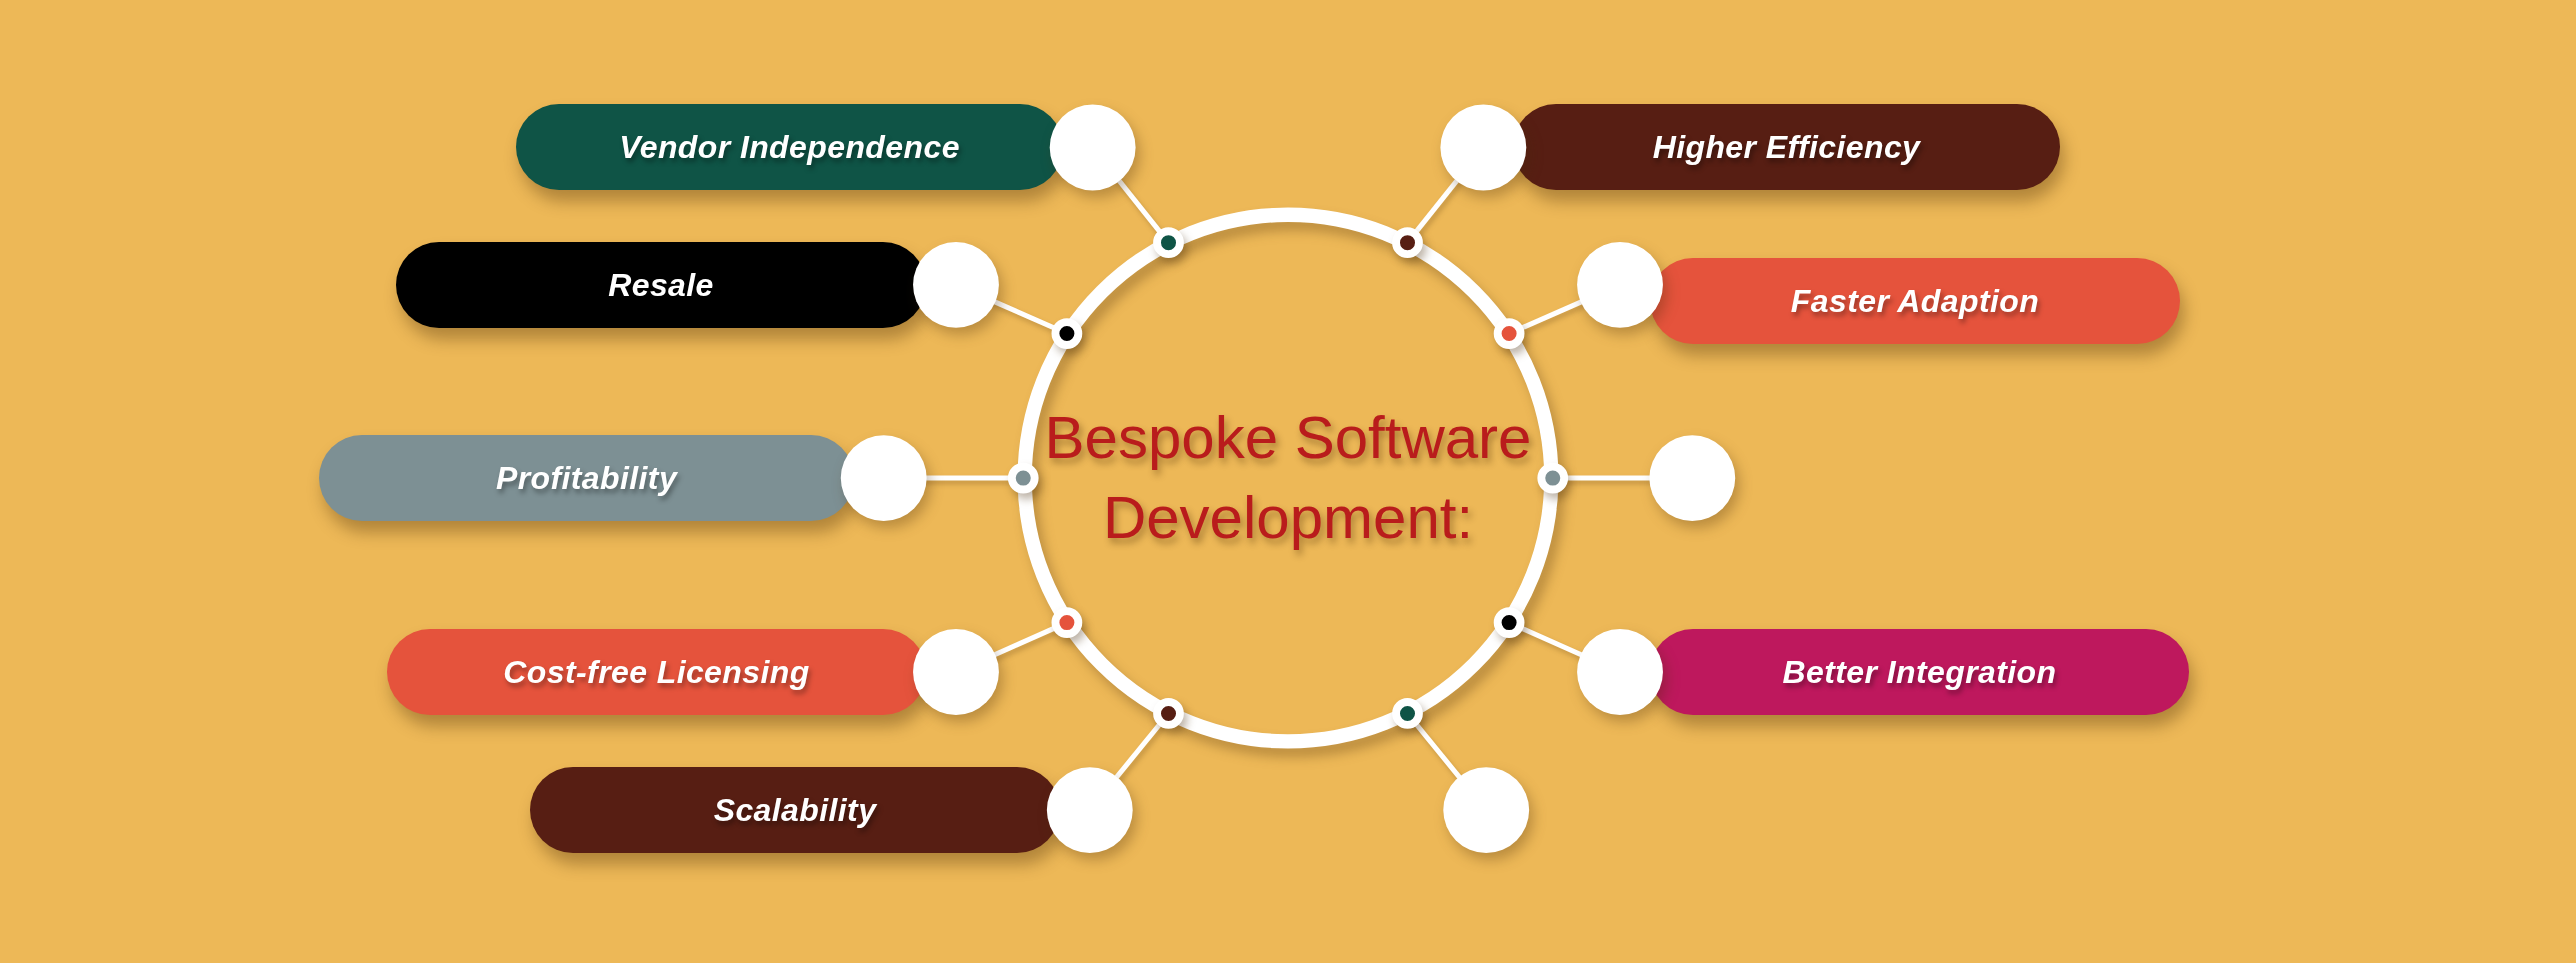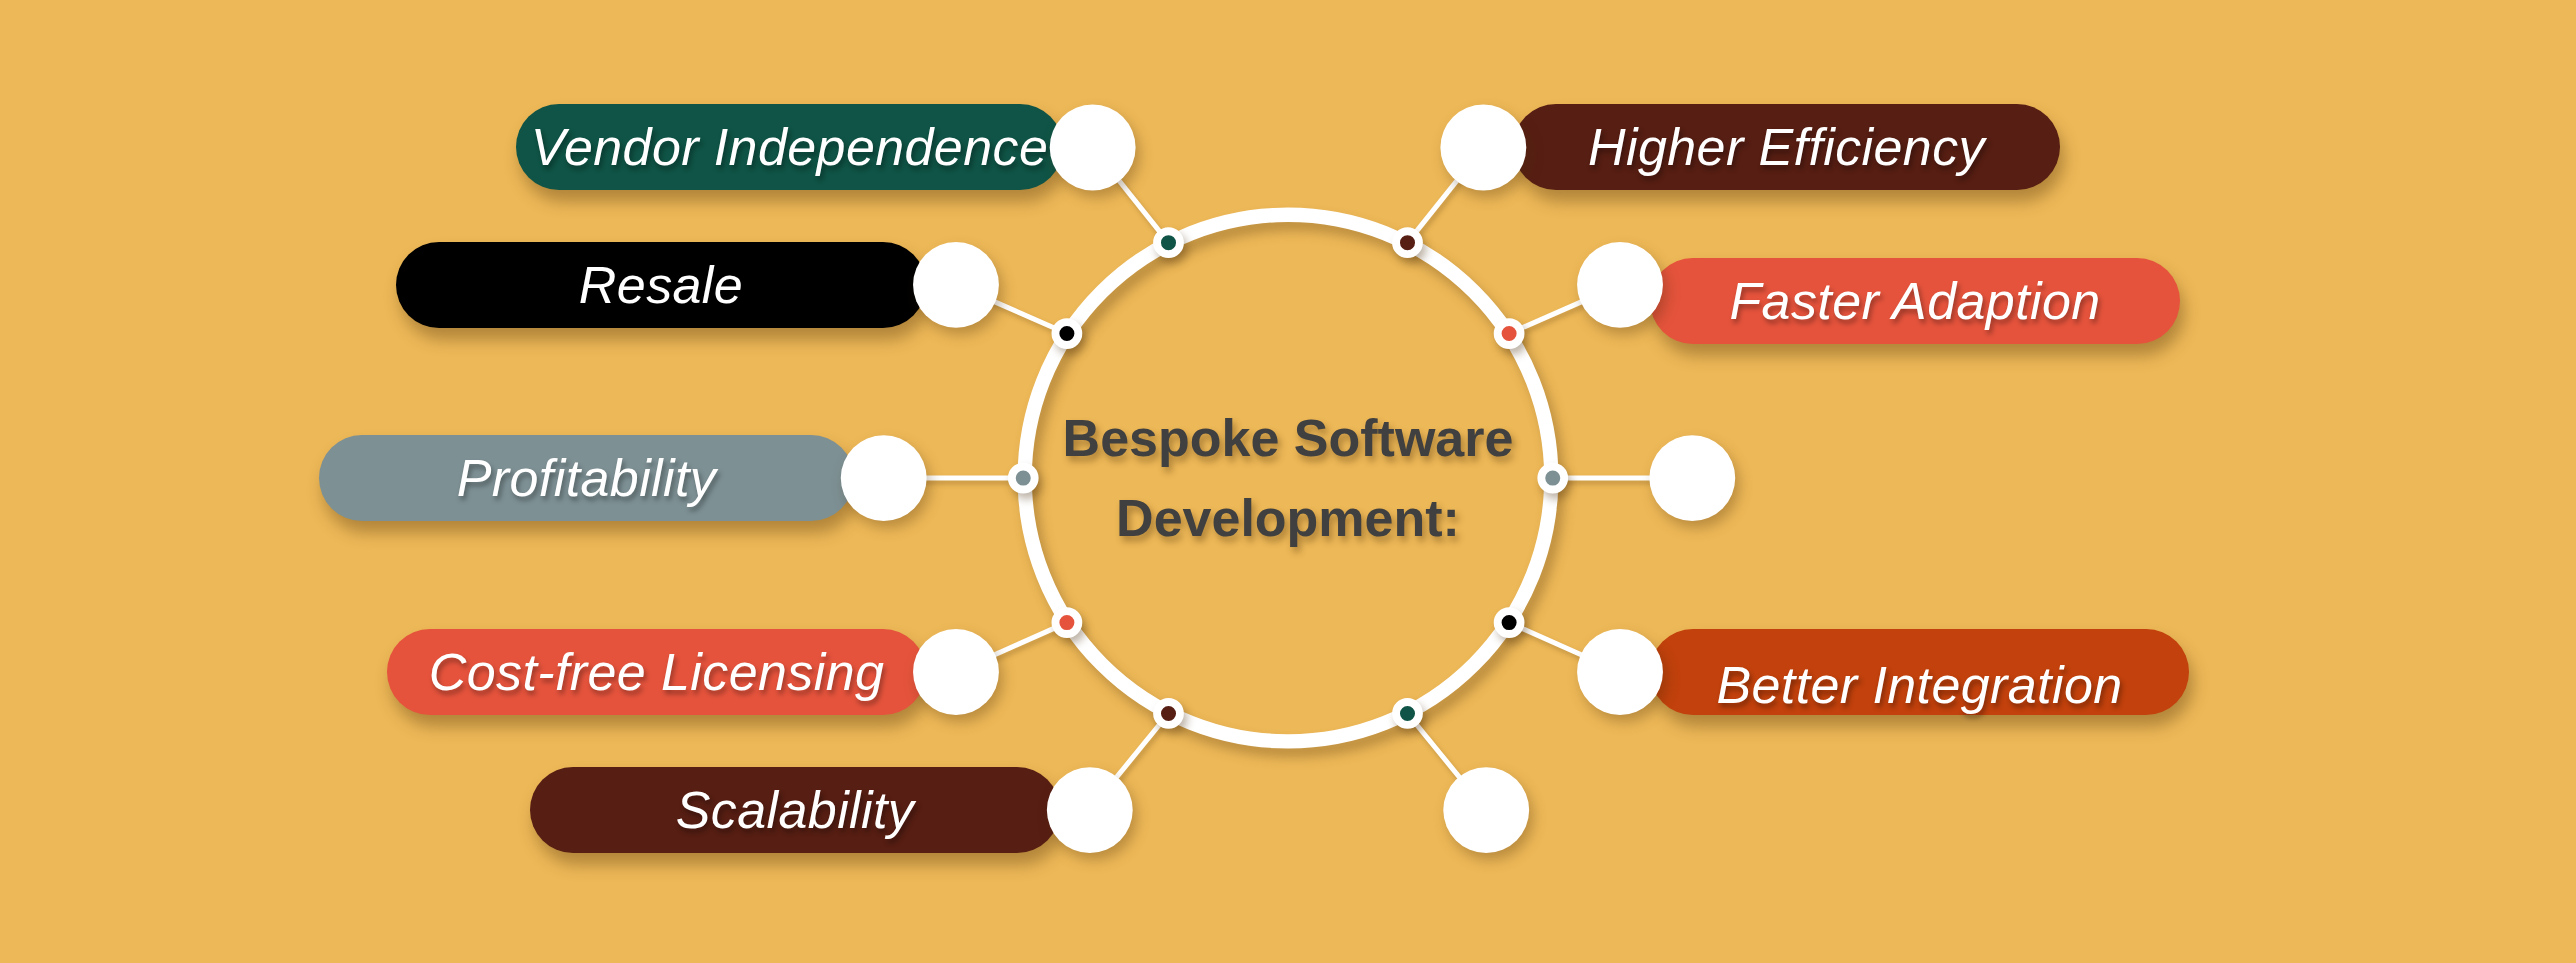--- a/index.html
+++ b/index.html
@@ -18,22 +18,22 @@
     height: 86px;
     border-radius: 43px;
     display: flex;
     align-items: center;
     justify-content: center;
     box-shadow: 4.3px 11.4px 15.7px rgba(70, 40, 5, 0.35);
     z-index: 1;
   }
   .pill .label {
     color: #ffffff;
-    font-size: 52px;
-    font-weight: normal;
+    font-size: 32px;
+    font-weight: bold;
     font-style: italic;
     letter-spacing: 0.4px;
     text-shadow: 2.1px 3.6px 5px rgba(0,0,0,0.35);
     white-space: nowrap;
   }
   
   .pos-l1 { left: 516px;  top: 104px;  width: 547px; }
   .pos-l2 { left: 396px;  top: 242px;  width: 530px; }
   .pos-l3 { left: 319px;  top: 435px;  width: 535px; }
   .pos-l4 { left: 387px;  top: 629px;  width: 539px; }
@@ -78,23 +78,23 @@
     width: 572px;
     height: 240px;
     z-index: 3;
     display: flex;
     flex-direction: column;
     align-items: center;
     justify-content: center;
     text-align: center;
   }
   .center-title .line {
-    color: #404040;
-    font-size: 52px;
-    font-weight: bold;
+    color: #b91c1c;
+    font-size: 60px;
+    font-weight: normal;
     line-height: 80px;
     white-space: nowrap;
     text-shadow: 2.9px 5px 7.2px rgba(70, 40, 5, 0.40);
   }
 </style>
 </head>
 <body>
 
 <div class="canvas" style="background: rgb(237, 184, 87);">
 
@@ -112,21 +112,21 @@
   </div>
   <div class="pill pos-l5" style="background: rgb(87, 30, 19);">
     <span class="label">Scalability</span>
   </div>
   <div class="pill pos-r1" style="background: rgb(87, 30, 19);">
     <span class="label">Higher Efficiency</span>
   </div>
   <div class="pill pos-r2" style="background: rgb(229, 83, 60); margin-top: 16px;">
     <span class="label">Faster Adaption</span>
   </div>
-  <div class="pill pos-r4" style="background: #c2410c; align-items: flex-end;">
+  <div class="pill pos-r4" style="background: #be185d;">
     <span class="label">Better Integration</span>
   </div>
 
   <svg class="overlay" width="2576" height="964" viewBox="0 0 3600 1347">
 
     <circle class="ring" cx="1800" cy="668" r="368"></circle>
 
     <line class="connector" x1="1527" y1="206" x2="1633" y2="339"></line>
     <line class="connector" x1="1336" y1="398" x2="1491" y2="466"></line>
     <line class="connector" x1="1235" y1="668" x2="1430" y2="668"></line>

